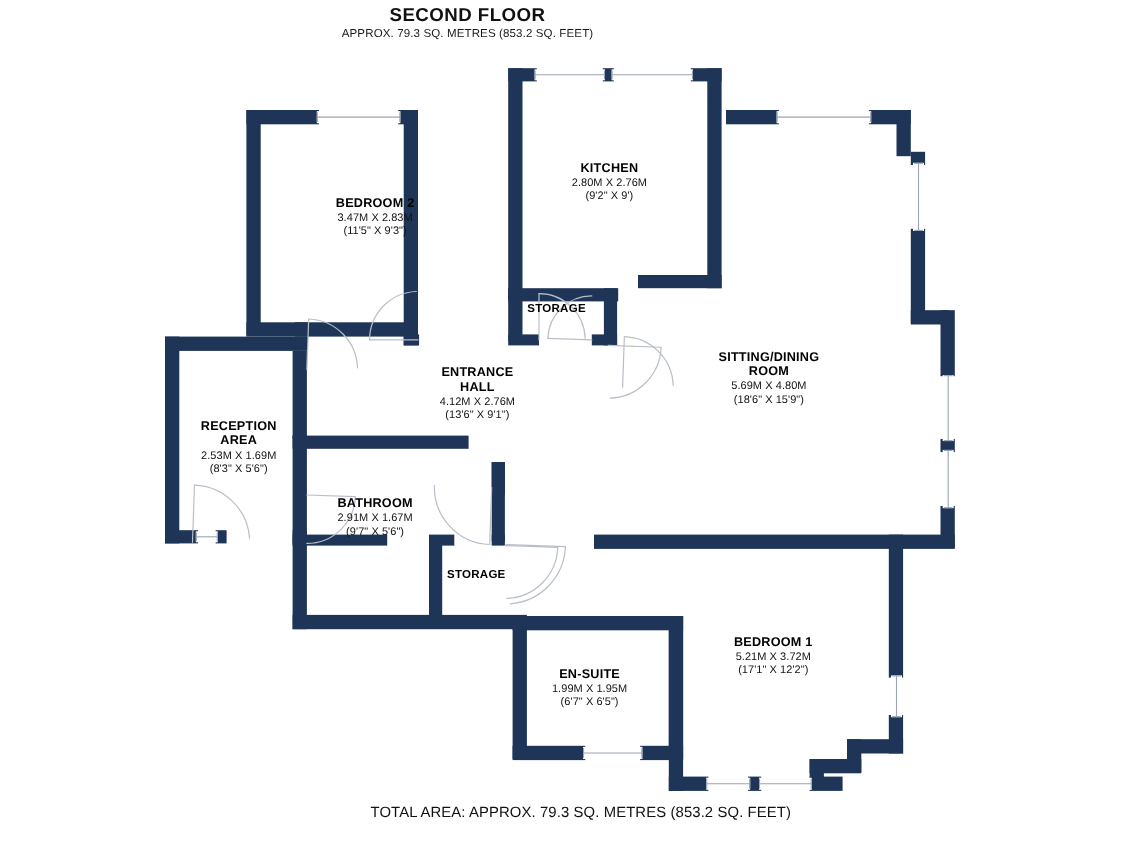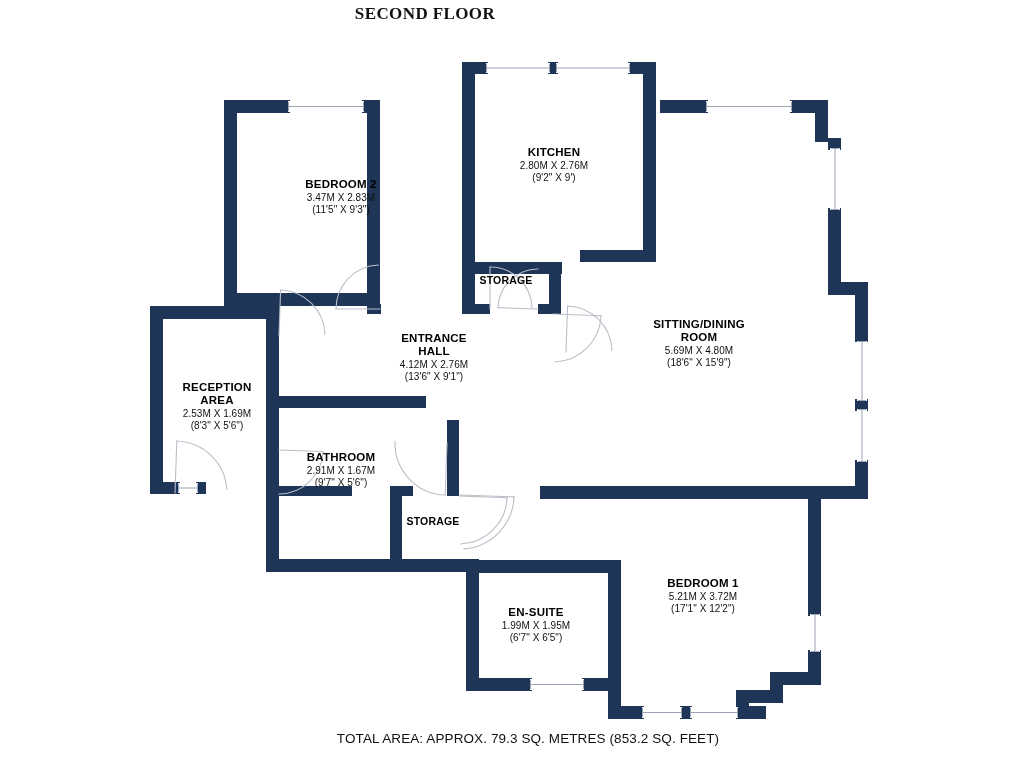--- a/index.html
+++ b/index.html
@@ -21,21 +21,20 @@
     width: 1024px;
     height: 768px;
     background: #ffffff;
   }
   .header-block {
     position: absolute;
     top: 4px;
     left: 0;
     width: 850px;
     text-align: center;
-    font-family: Liberation Serif, serif;
   }
   .plan-title {
     font-size: 17px;
     font-weight: bold;
     letter-spacing: 0.4px;
     line-height: 20px;
     color: #111111;
   }
   .plan-subtitle {
     font-size: 10.5px;
@@ -93,20 +92,21 @@
     letter-spacing: 0.05px;
   }
 </style>
 </head>
 <body>
 
 <div id="floorplan-page">
 
   <div class="header-block">
     <div class="plan-title">SECOND FLOOR</div>
+    <div class="plan-subtitle">APPROX. 79.3 SQ. METRES (853.2 SQ. FEET)</div>
   </div>
 
   <svg id="plan-svg" viewBox="0 0 1024 768">
     <g id="walls-group">
         <rect x="224" y="100" width="66" height="13" class="wall"></rect>
         <rect x="362" y="100" width="18" height="13" class="wall"></rect>
         <rect x="224" y="100" width="13" height="205" class="wall"></rect>
         <rect x="224" y="293" width="56" height="13" class="wall"></rect>
         <rect x="268" y="293" width="112" height="13" class="wall"></rect>
         <rect x="367" y="304" width="14" height="10" class="wall"></rect>

